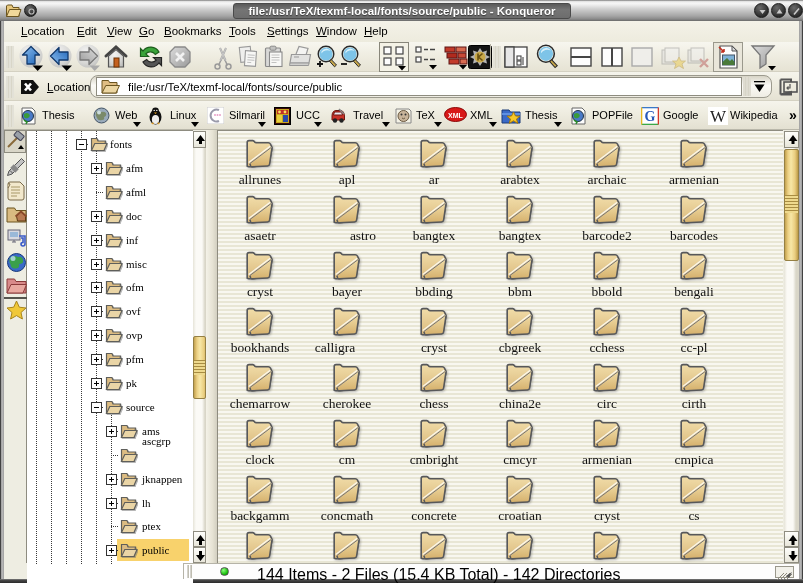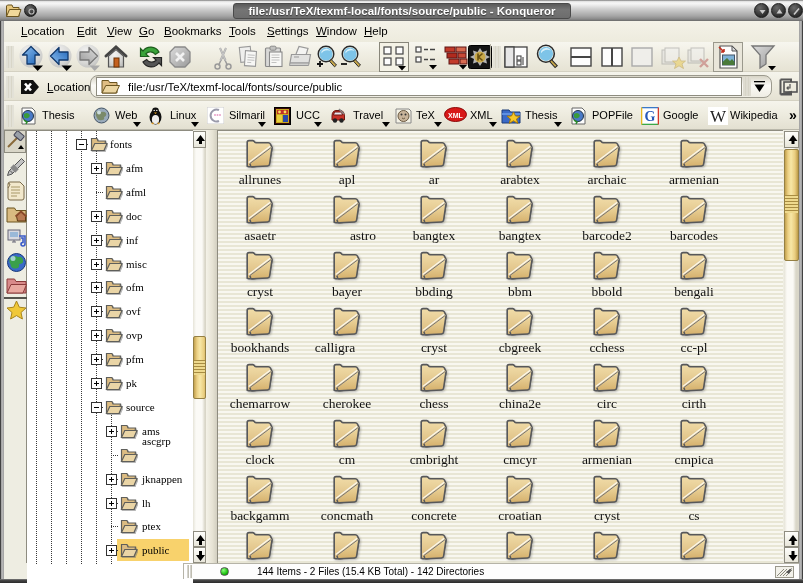--- a/index.html
+++ b/index.html
@@ -43,21 +43,21 @@
 .sb { position:absolute; background:linear-gradient(90deg,#e6e4d8 0,#fbfaf6 3px,#fbfaf6 9px,#d9d6c8 12px); }
 .sbbtn { position:absolute; left:0; width:13px; background:linear-gradient(180deg,#fefefb,#e8e6da); border:1px solid #8e8c80; }
 .sbbtn svg { position:absolute; left:1px; top:2px; }
 .sbthumb { position:absolute; left:0; width:13px; border:1px solid #958044; border-radius:2px;
   background:linear-gradient(90deg,#c3a24f 0,#ecd084 3px,#f7e7a6 6px,#e9cd7f 10px,#bd9b48 13px); }
 .sbridges { position:absolute; left:1px; width:11px; background:repeating-linear-gradient(180deg,#a88c42 0,#a88c42 1px,#eed98d 1px,#eed98d 3px); }
 #main { left:217px; top:130px; width:566px; height:433px; border-top:1px solid #8e8c80; border-left:1px solid #8e8c80;
   background:repeating-linear-gradient(180deg,#f8f7f0 0px,#f8f7f0 2px,#e8e6d5 2px,#e8e6d5 4px); }
 .ilabel { position:absolute; width:86px; text-align:center; font-family:"Liberation Serif", serif; font-size:13.5px; color:#111; }
 
-#statusbar { left:183px; top:563px; width:616px; height:16px; background:#fdfdfd; border-top:1px solid #b5b3a7; border-left:1px solid #b5b3a7; font-size:10px; }
+#statusbar { left:183px; top:563px; width:616px; height:16px; background:#fdfdfd; border-top:1px solid #b5b3a7; border-left:1px solid #b5b3a7; font-size:16px; }
 #statusbar .led { position:absolute; left:36px; top:3px; width:9px; height:9px; border-radius:50%; background:radial-gradient(circle at 35% 30%,#8cff7e,#0eb800 70%,#0a7a00); border:1px solid #555; }
 #stext { position:absolute; left:73px; top:2px; color:#000; }
 #sgrip { position:absolute; left:2px; top:1px; width:6px; height:13px; background:repeating-linear-gradient(90deg,#fff 0,#fff 1px,#a9a79b 2px,#d5d3c7 3px); }
 #szgrip { position:absolute; right:5px; top:2px; width:19px; height:12px; border:1px solid #9a988c; background:#f2f1ea; }
 </style></head><body>
 
 <div class="abs" id="titlebar"></div>
 <svg class="abs" style="left:5px;top:2px" width="17" height="17" viewBox="0 0 17 17">
 <path d="M1.5 4 L1.5 14.5 L14 14.5 L14 5.5 L8 5.5 L7 3 L2.5 3 Z" fill="#e8c87e" stroke="#6b5520" stroke-width="1"></path>
 <path d="M1.5 14.5 L4.5 7.5 L16 7.5 L13.5 14.5 Z" fill="#f0d89a" stroke="#6b5520" stroke-width="1"></path>

